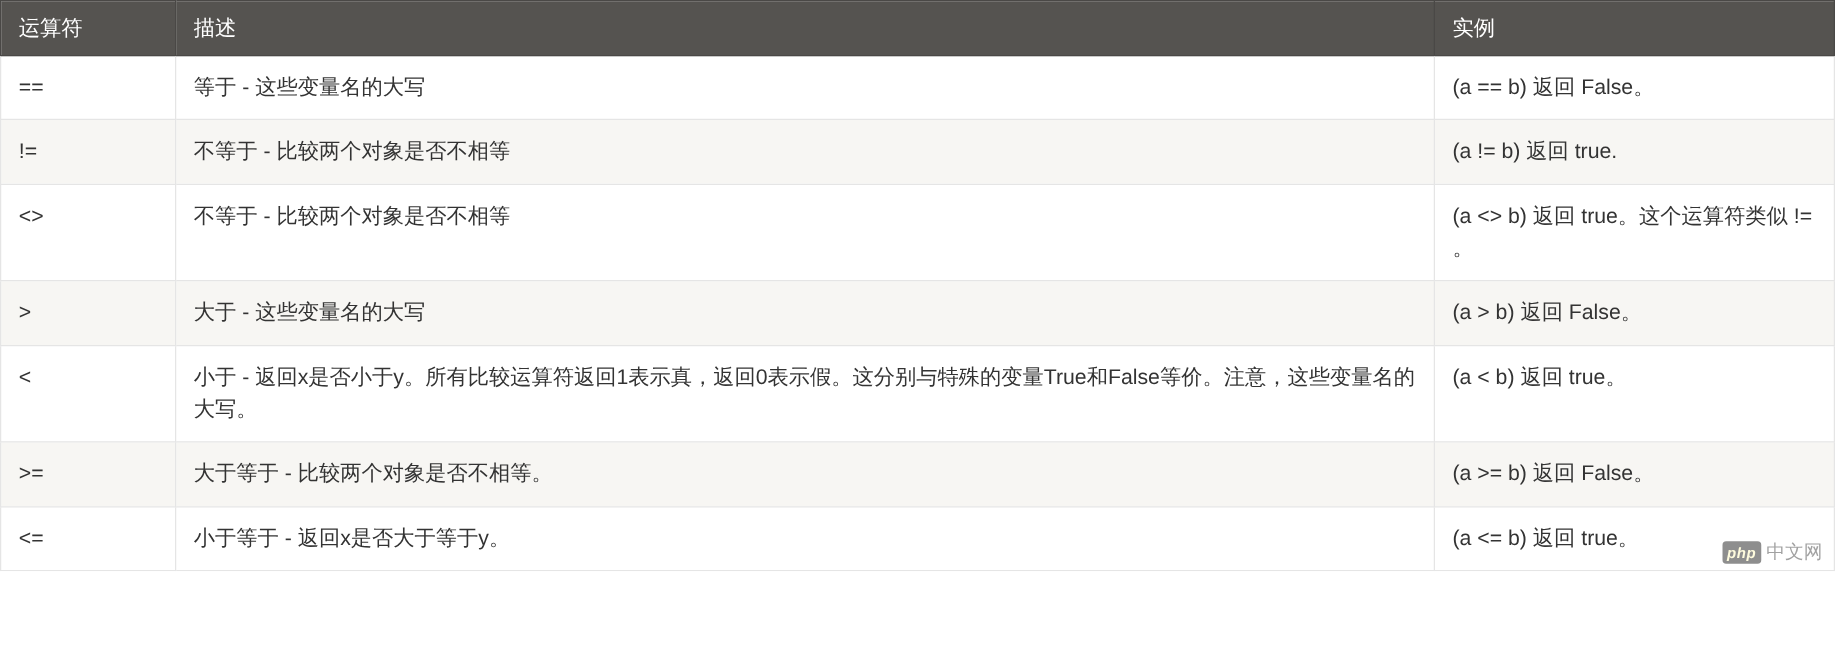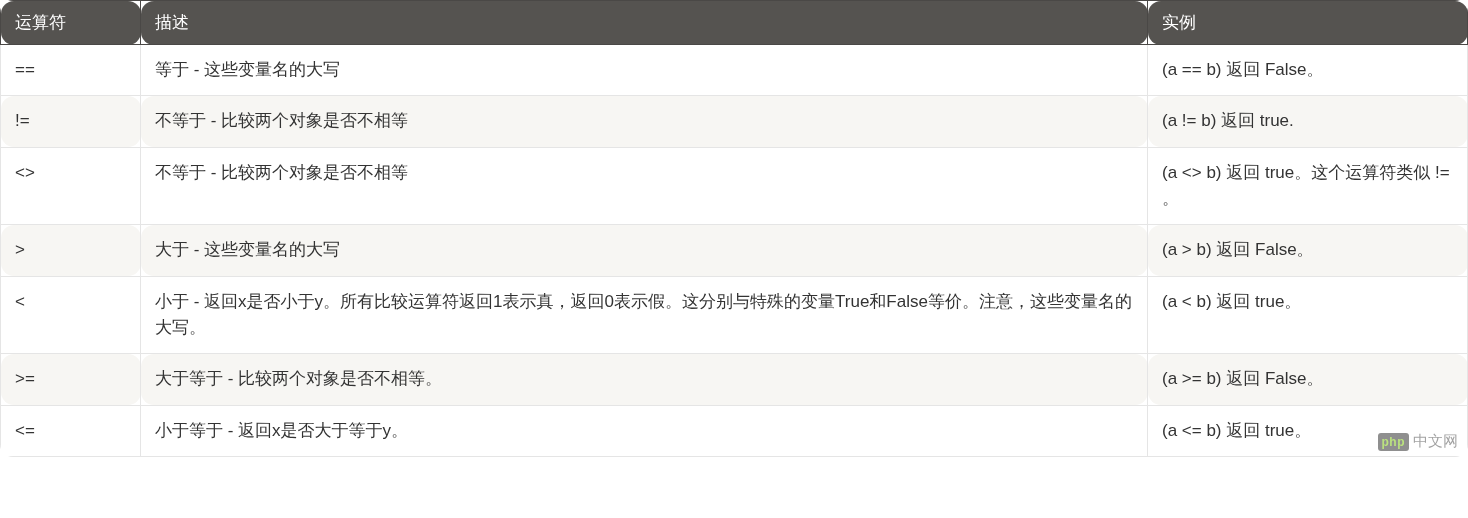--- a/index.html
+++ b/index.html
@@ -1,19 +1,18 @@
 <!DOCTYPE html>
 <html><head>
   <meta charset="utf-8">
   <style>
     * {
       margin: 0;
       padding: 0;
       box-sizing: border-box;
-      border-radius: 13px;
     }
     body {
       font-family: -apple-system, BlinkMacSystemFont, "Segoe UI", "Helvetica Neue", Arial, "PingFang SC", "Hiragino Sans GB", "Microsoft YaHei", sans-serif;
       width: 1468px;
       background: #fff;
       position: relative;
     }
     table {
       width: 100%;
       border-collapse: collapse;
@@ -53,26 +52,27 @@
       display: flex;
       align-items: center;
       gap: 4px;
       opacity: 0.55;
       font-size: 15px;
       color: #555;
       pointer-events: none;
     }
     .watermark-logo {
       background: #333;
-      color: #84cc16;
+      color: #fef9c3;
       font-size: 12px;
       font-weight: 700;
       padding: 2px 4px;
       border-radius: 3px;
       letter-spacing: 0.5px;
+      font-style: italic;
     }
   </style>
 </head>
 <body>
 
 <table>
   <colgroup>
     <col class="col-op">
     <col class="col-desc">
     <col class="col-ex">

